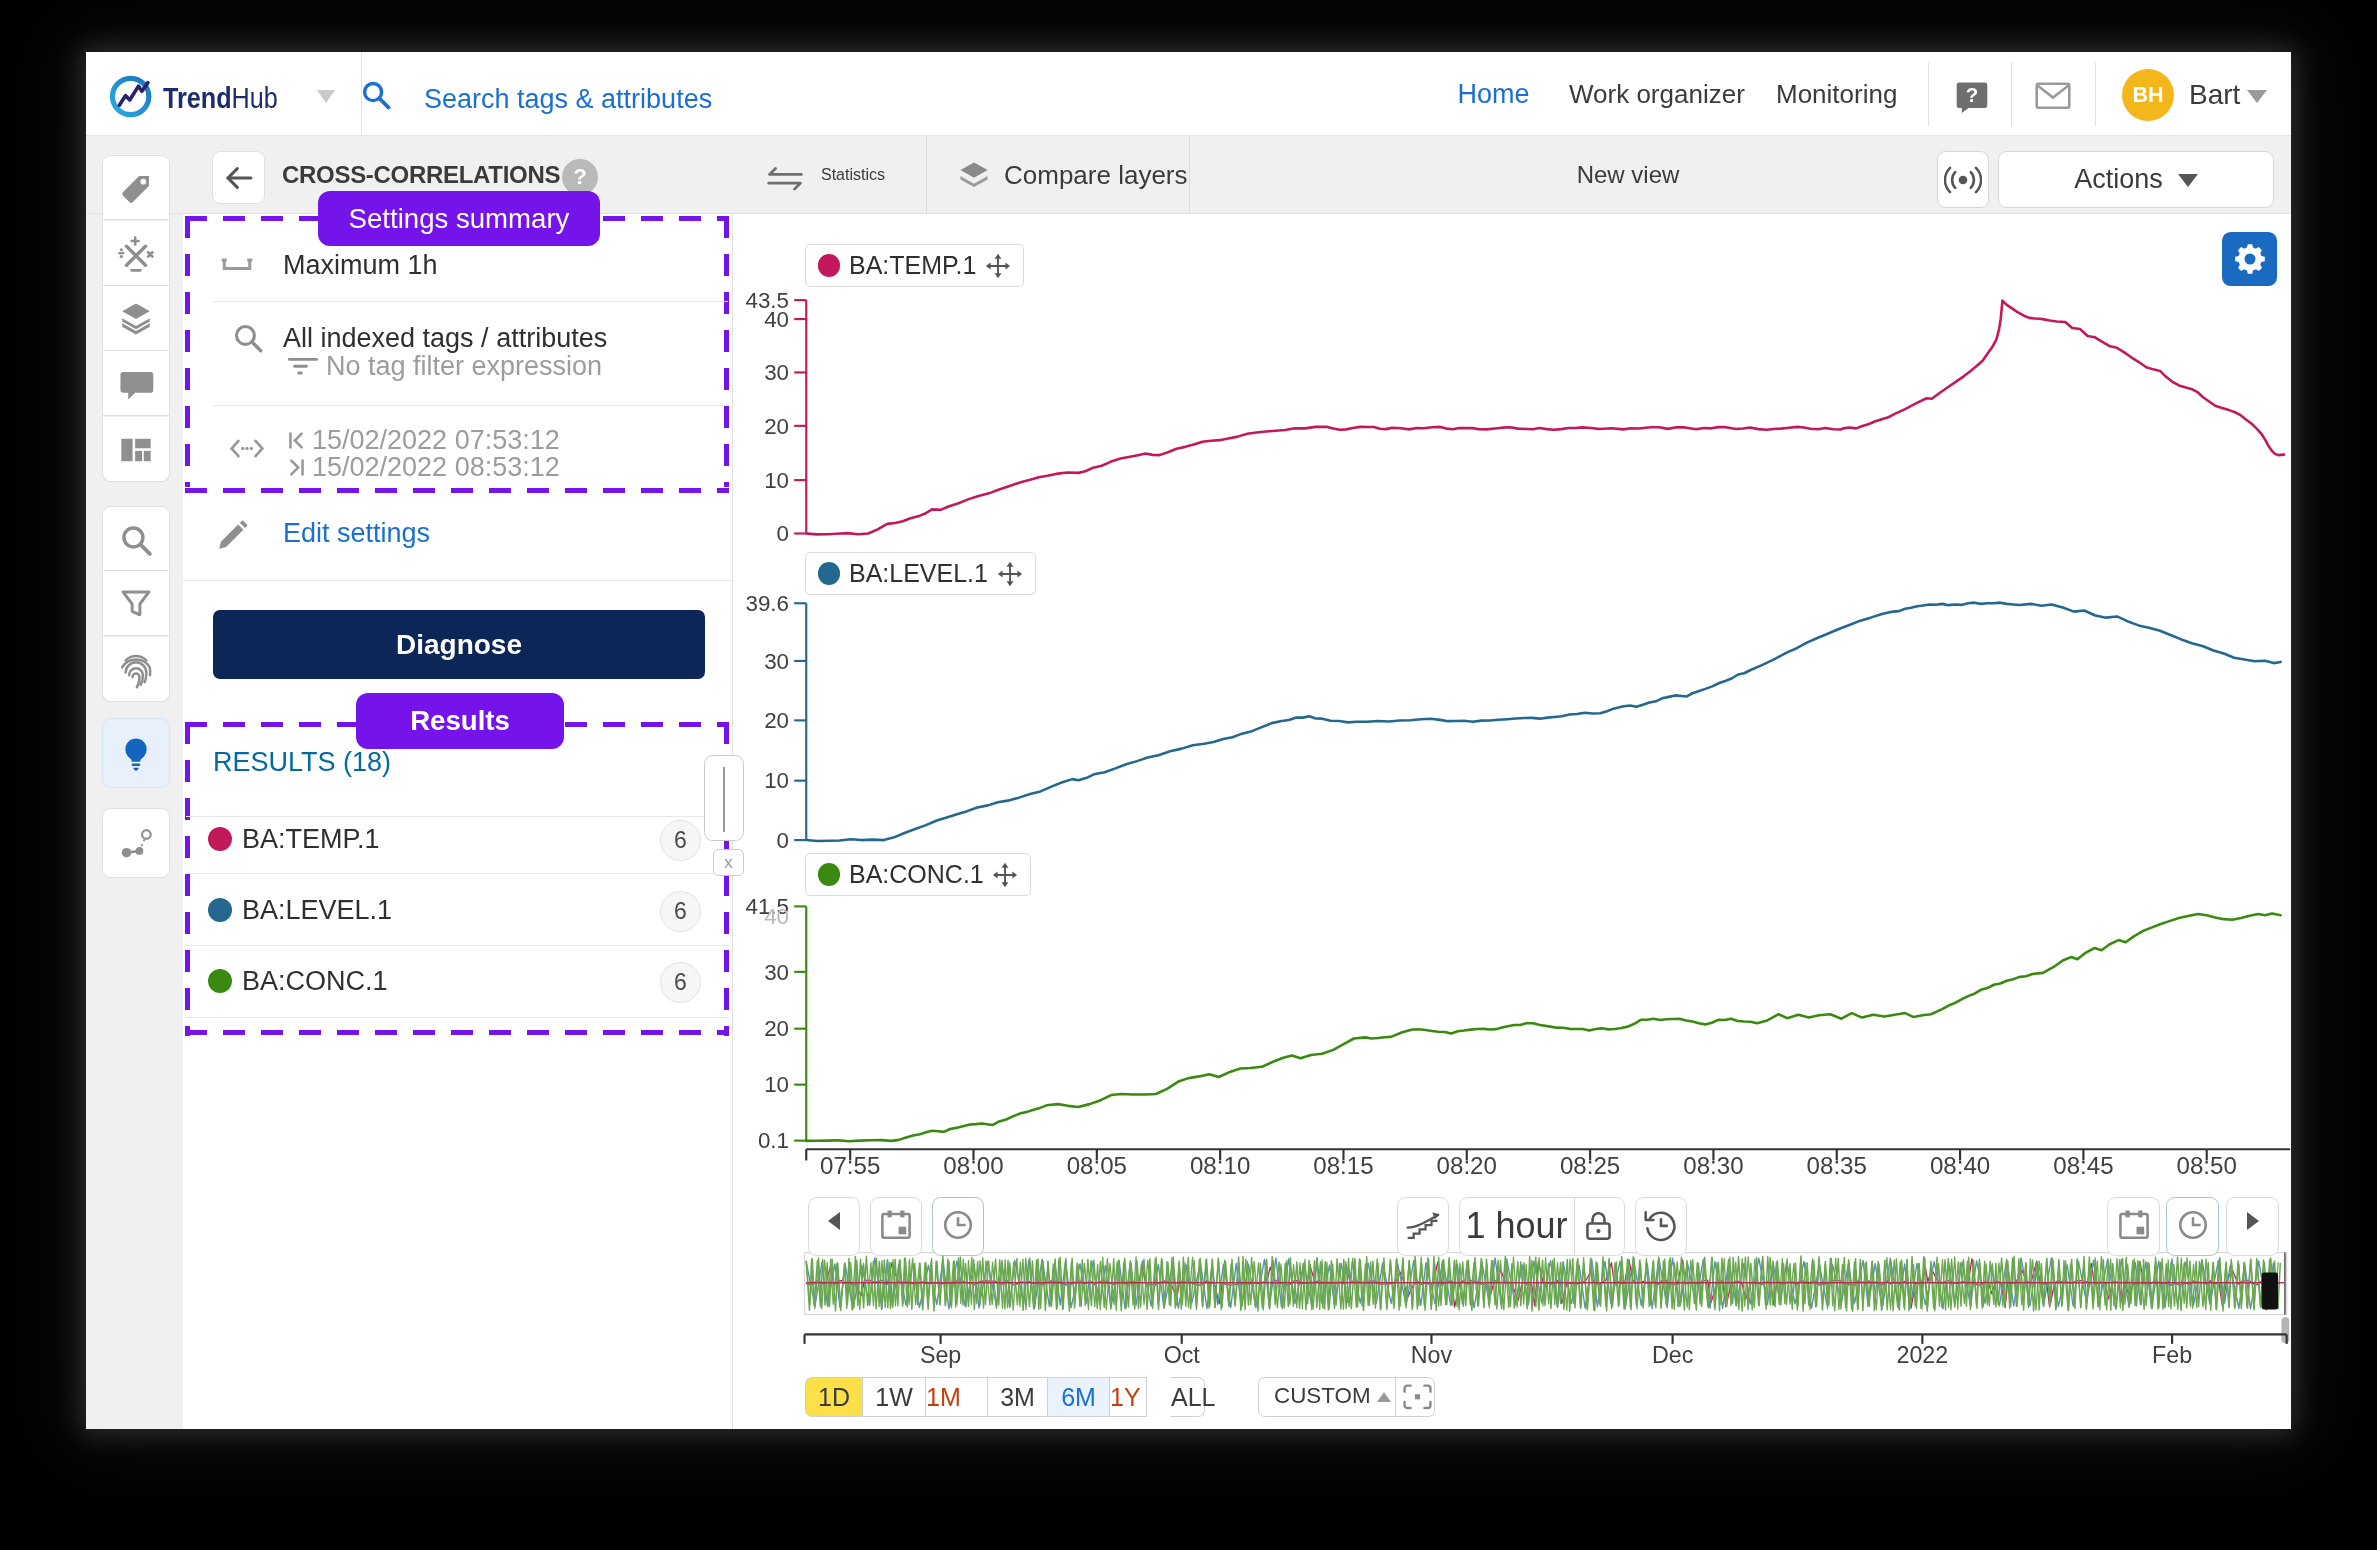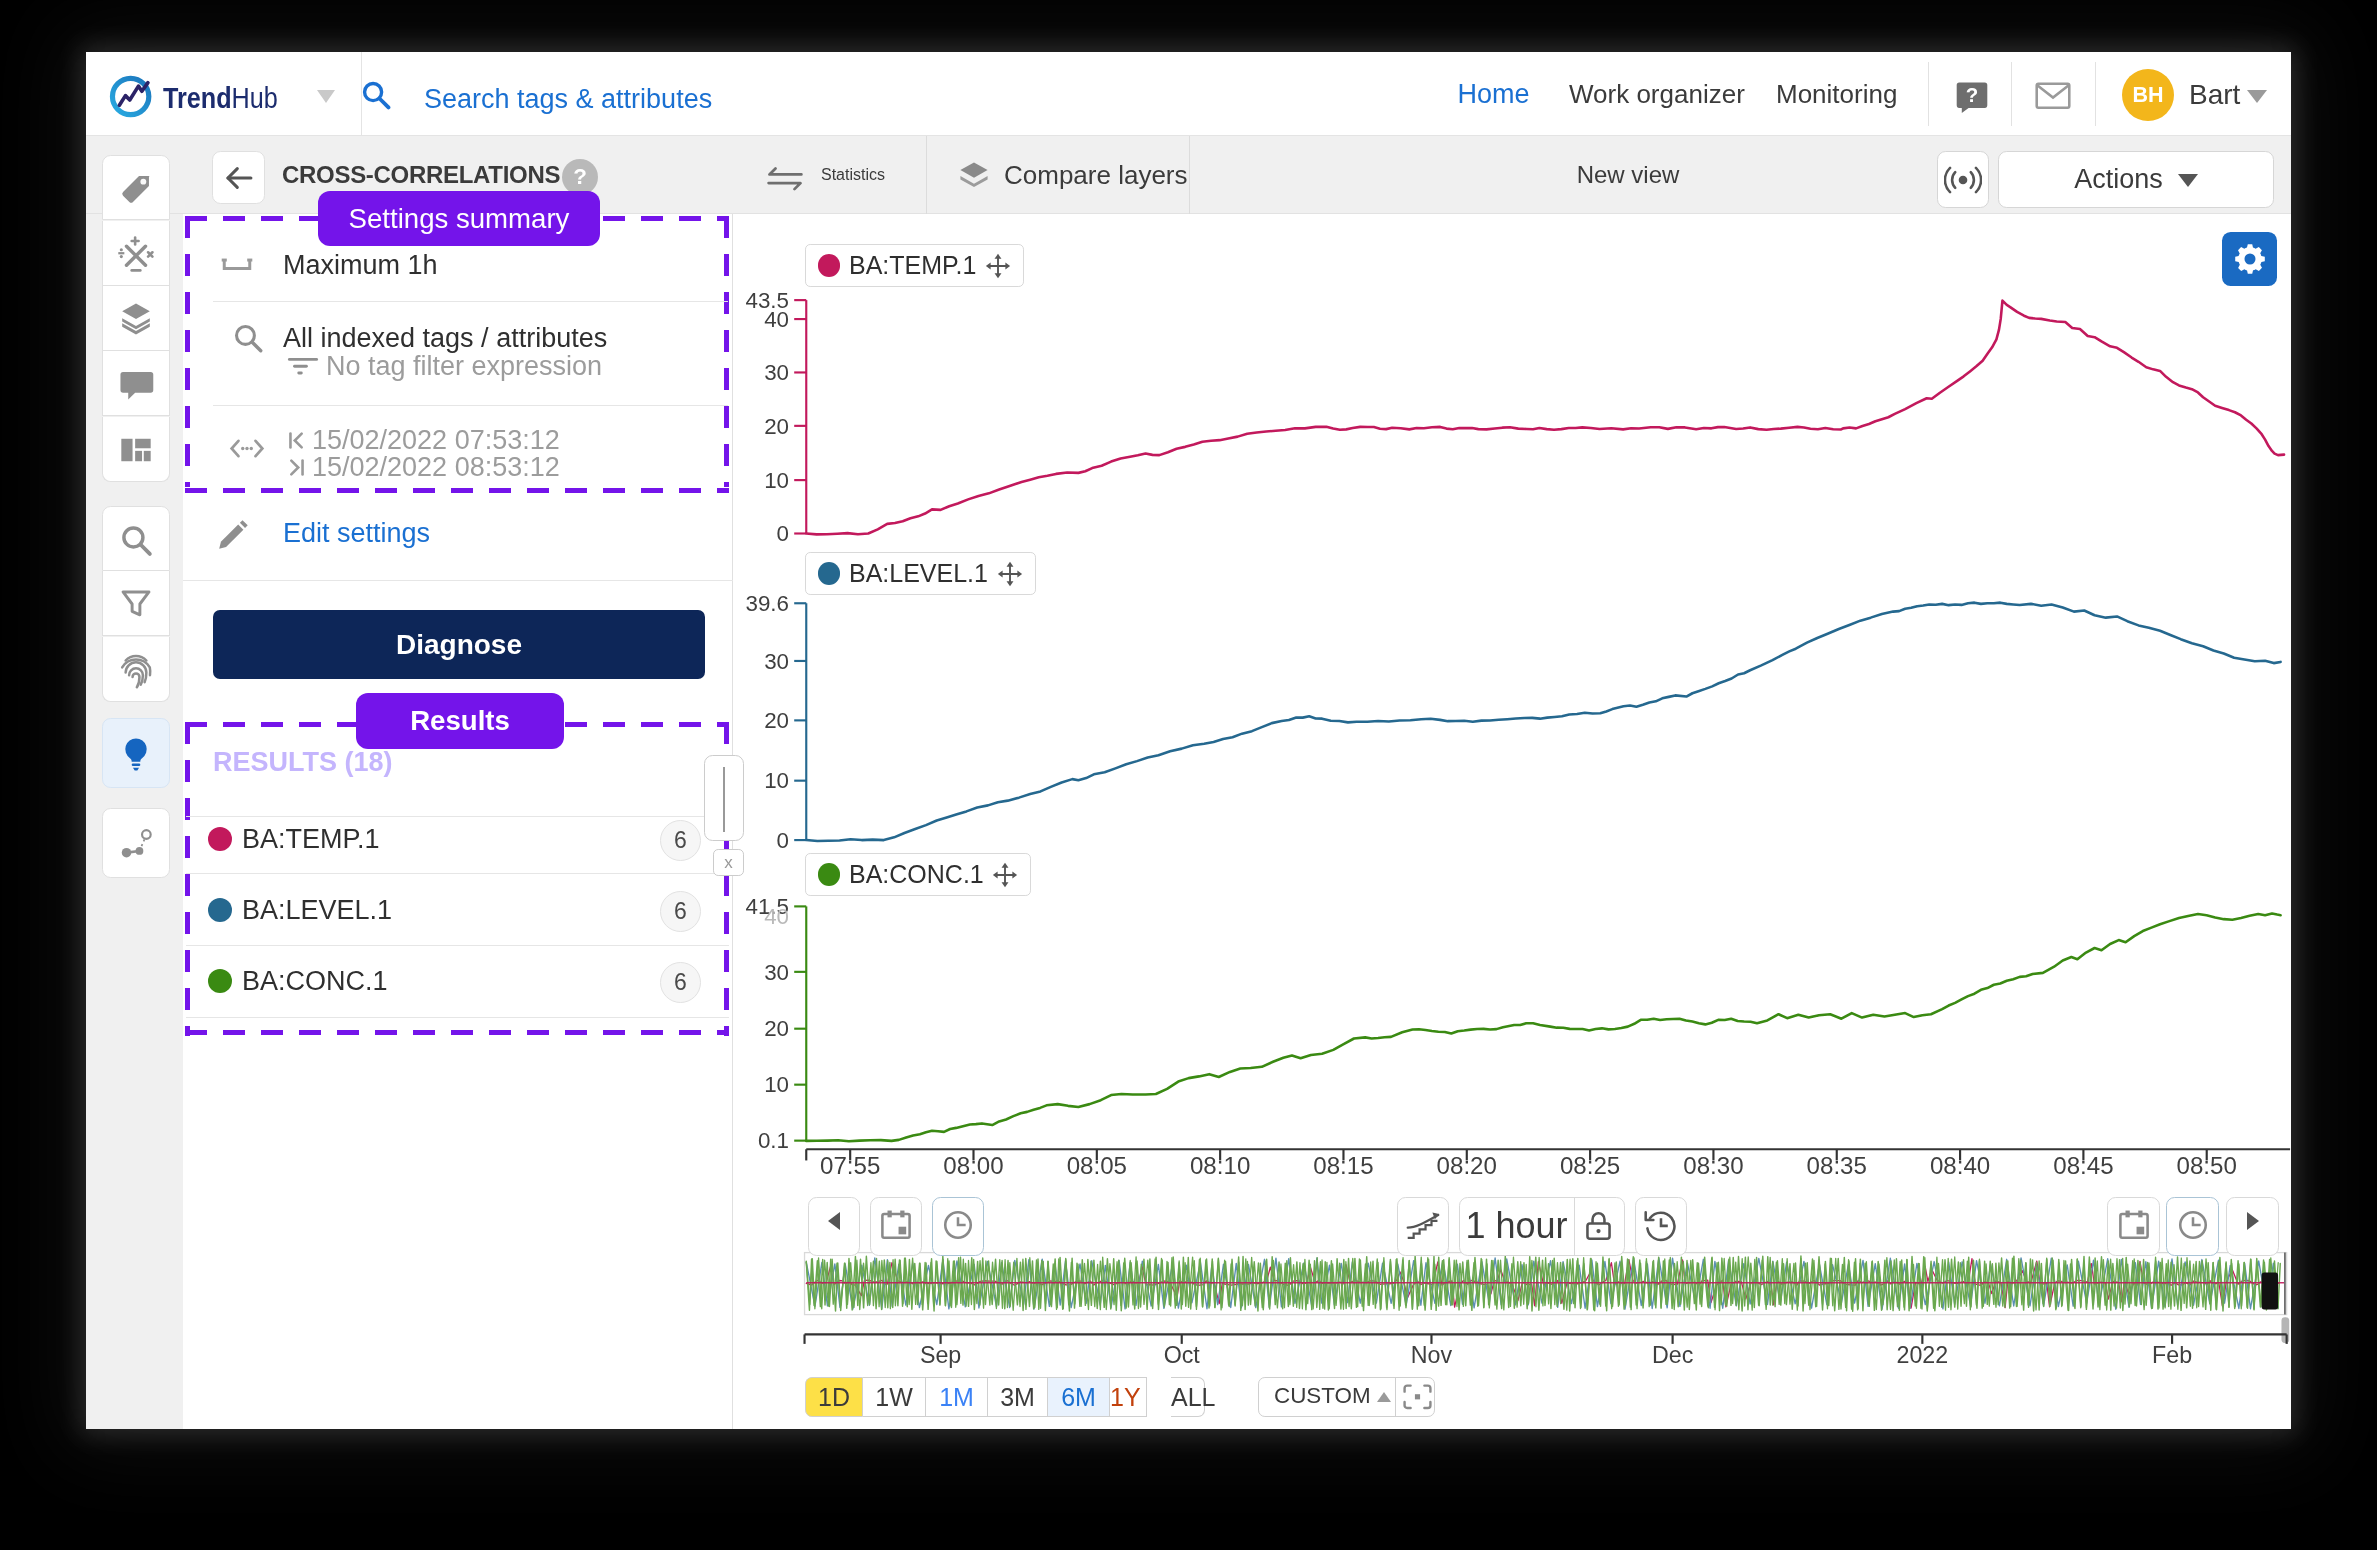--- a/index.html
+++ b/index.html
@@ -197,21 +197,21 @@
 <div style="position:absolute;left:312px;top:447px;font-size:27px;color:#9c9c9c;height:40px;line-height:40px">15/02/2022 08:53:12</div>
 <div style="position:absolute;left:214px;top:515px"><svg width="38" height="38" viewBox="0 0 44 44">
       <path d="M8 31 L28 11 l6 6 L14 37 l-8 2z" fill="#8f8f8f"></path>
       <path d="M30 9 l3-3 6 6-3 3z" fill="#8f8f8f"></path>
     </svg></div>
 <div style="position:absolute;left:283px;top:513px;font-size:27px;color:#1a70d2;height:40px;line-height:40px">Edit settings</div>
 <div style="position:absolute;left:183px;top:580px;width:550px;height:0.9px;background:#e6e6e6"></div>
 <div style="position:absolute;left:213px;top:610px;width:492px;height:69px;background:#0d2658;border-radius:6.9px;color:#fff;font-size:28px;font-weight:bold;text-align:center;line-height:69px">Diagnose</div>
 <div style="position:absolute;left:318px;top:191px;width:282px;height:55px;background:#7414ea;border-radius:12px;color:#fff;font-size:27.6px;font-weight:normal;text-align:center;line-height:55px">Settings summary</div>
 <div style="position:absolute;left:356px;top:693px;width:208px;height:56px;background:#7414ea;border-radius:12px;color:#fff;font-size:27.6px;font-weight:bold;text-align:center;line-height:56px">Results</div>
-<div style="position:absolute;left:213px;top:742px;font-size:27px;font-weight:bold;color:#c4b5fd;height:40px;line-height:40px">RESULTS (18)</div>
+<div style="position:absolute;left:213px;top:742px;font-size:27px;font-weight:normal;color:#0369a1;height:40px;line-height:40px">RESULTS (18)</div>
 <div style="position:absolute;left:186px;top:816px;width:543px;height:0.9px;background:#e6e6e6"></div>
 <div style="position:absolute;left:208px;top:827px;width:24px;height:24px;border-radius:50%;background:#c2195c"></div>
 <div style="position:absolute;left:242px;top:819px;font-size:27px;color:#2f2f2f;height:40px;line-height:40px">BA:TEMP.1</div>
 <div style="position:absolute;left:660px;top:820px;width:41px;height:41px;border-radius:50%;background:#f6f6f6;border:1.7px solid #e2e2e2;text-align:center;line-height:38px;font-size:23px;color:#4a4a4a">6</div>
 <div style="position:absolute;left:208px;top:898px;width:24px;height:24px;border-radius:50%;background:#25688f"></div>
 <div style="position:absolute;left:242px;top:890px;font-size:27px;color:#2f2f2f;height:40px;line-height:40px">BA:LEVEL.1</div>
 <div style="position:absolute;left:660px;top:891px;width:41px;height:41px;border-radius:50%;background:#f6f6f6;border:1.7px solid #e2e2e2;text-align:center;line-height:38px;font-size:23px;color:#4a4a4a">6</div>
 <div style="position:absolute;left:208px;top:969px;width:24px;height:24px;border-radius:50%;background:#3a8a12"></div>
 <div style="position:absolute;left:242px;top:961px;font-size:27px;color:#2f2f2f;height:40px;line-height:40px">BA:CONC.1</div>
 <div style="position:absolute;left:660px;top:962px;width:41px;height:41px;border-radius:50%;background:#f6f6f6;border:1.7px solid #e2e2e2;text-align:center;line-height:38px;font-size:23px;color:#4a4a4a">6</div>
@@ -405,21 +405,21 @@
       <rect x="25" y="3" width="5" height="8" fill="#8a8a8a"></rect>
 <rect x="23" y="22" width="9" height="9" fill="#8a8a8a"></rect>
     </svg></div>
 <div style="position:absolute;left:2166px;top:1197px;width:53px;height:59px;background:#fff;border:0.9px solid #aac4d6;border-radius:8.6px;text-align:center;padding-top:10.3px"><svg width="34" height="34" viewBox="0 0 40 40">
       <circle cx="20" cy="20" r="15" fill="none" stroke="#8a8a8a" stroke-width="3"></circle>
       <path d="M20 11 V20 H29" fill="none" stroke="#8a8a8a" stroke-width="3"></path>
     </svg></div>
 <div style="position:absolute;left:2226px;top:1197px;width:53px;height:59px;background:#fff;border:0.9px solid #d9d9d9;border-radius:8.6px;text-align:center;padding-top:13.8px"><span style="display:inline-block;width:0;height:0;border-top:9.5px solid transparent;border-bottom:9.5px solid transparent;border-left:12px solid #555"></span></div>
 <div style="position:absolute;left:805px;top:1377px;width:58px;height:40px;background:#fde047;border:0.9px solid #d0d0d0;border-radius:6.9px 0 0 6.9px;text-align:center;line-height:38px;font-size:25px;color:#3b3b3b">1D</div>
 <div style="position:absolute;left:863px;top:1377px;width:63px;height:40px;background:#fff;border:0.9px solid #d0d0d0;border-left:0;text-align:center;line-height:38px;font-size:25px;color:#3b3b3b">1W</div>
-<div style="position:absolute;left:926px;top:1377px;width:62px;height:40px;background:#fff;border:0.9px solid #d0d0d0;border-left:0;text-align:center;line-height:38px;font-size:25px;color:#3b82f6">1M</div>
+<div style="position:absolute;left:926px;top:1377px;width:62px;height:40px;background:#fff;border:0.9px solid #d0d0d0;border-left:0;text-align:left;line-height:38px;font-size:25px;color:#c2410c">1M</div>
 <div style="position:absolute;left:988px;top:1377px;width:60px;height:40px;background:#fff;border:0.9px solid #d0d0d0;border-left:0;text-align:center;line-height:38px;font-size:25px;color:#3b3b3b">3M</div>
 <div style="position:absolute;left:1048px;top:1377px;width:62px;height:40px;background:#e9f2fd;border:0.9px solid #d0d0d0;border-left:0;text-align:center;line-height:38px;font-size:25px;color:#1a70d2">6M</div>
 <div style="position:absolute;left:1110px;top:1377px;width:37px;height:40px;background:#fff;border:0.9px solid #d0d0d0;border-left:0;text-align:left;line-height:38px;font-size:25px;color:#c2410c">1Y</div>
 <div style="position:absolute;left:1171px;top:1377px;width:34px;height:40px;background:#fff;border:0.9px solid #d0d0d0;border-left:0;border-radius:0 6.9px 6.9px 0;text-align:center;line-height:38px;font-size:25px;color:#3b3b3b">ALL</div>
 <div style="position:absolute;left:1258px;top:1377px;width:177px;height:40px;background:#fff;border:0.9px solid #d0d0d0;border-radius:6.9px"></div>
 <div style="position:absolute;left:1274px;top:1377px;font-size:22.4px;color:#3b3b3b;height:40px;line-height:38px">CUSTOM</div>
 <div style="position:absolute;left:1377px;top:1392px;width:0;height:0;border-left:7.8px solid transparent;border-right:7.8px solid transparent;border-bottom:10.3px solid #9a9a9a"></div>
 <div style="position:absolute;left:1395px;top:1377px;width:0.9px;height:40px;background:#d0d0d0"></div>
 <div style="position:absolute;left:1402px;top:1383px"><svg width="31" height="27.6" viewBox="0 0 36 32">
       <g fill="none" stroke="#8a8a8a" stroke-width="2.8" stroke-linecap="round">

